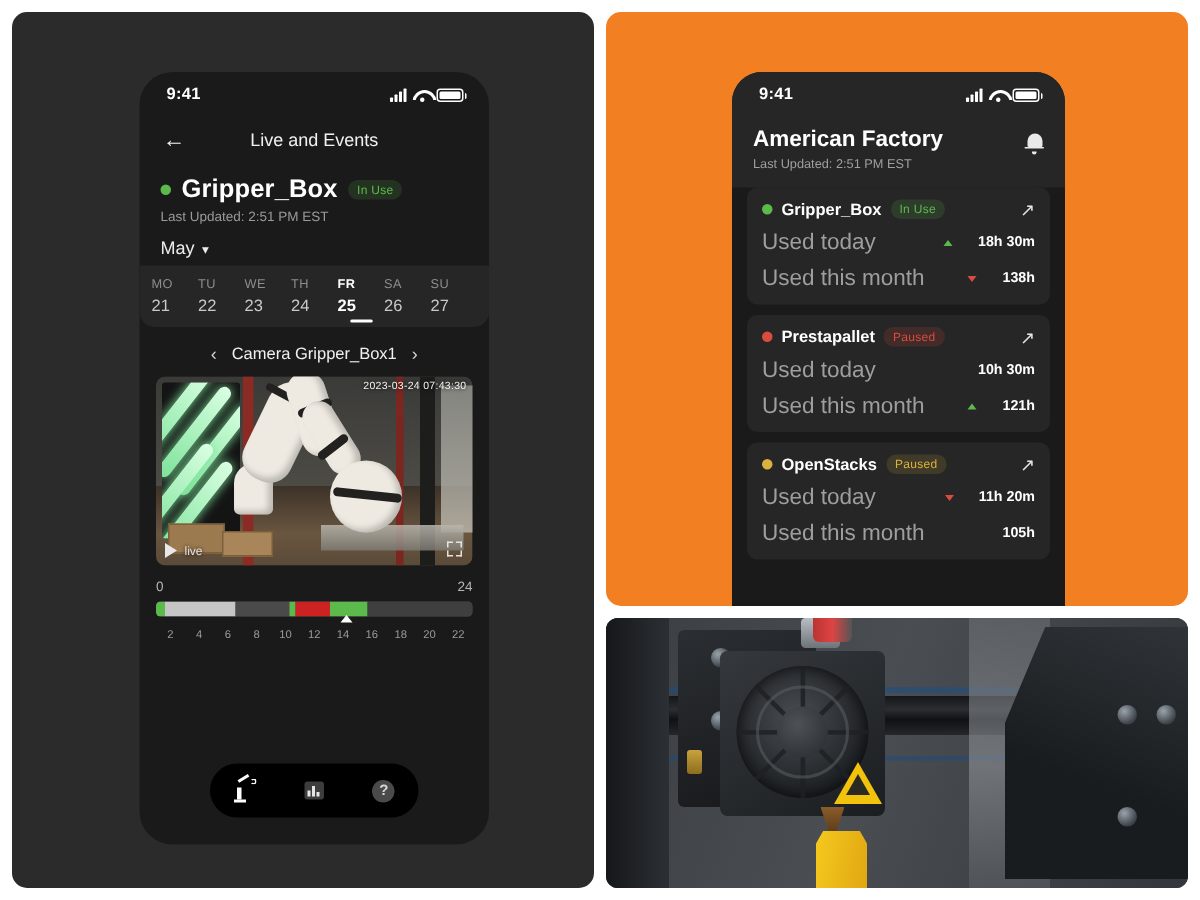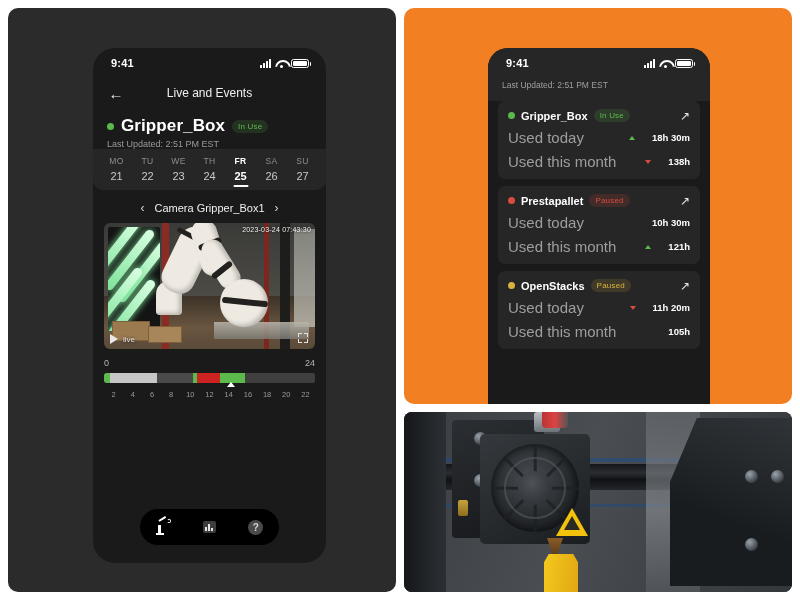--- a/index.html
+++ b/index.html
@@ -85,21 +85,21 @@
   .month-row { padding: 9px 14px 5px 14px; display:flex; align-items:center; gap:5px; flex:0 0 auto; }
   .month-label { color:#ececec; font-size: 12px; }
   .chev-down { color:#ececec; font-size: 9px; transform: translateY(1px); }
 
   
   .week-strip {
     background:#262626; margin: 0 0 0 0; padding: 7px 8px 8px 8px;
     display:flex; justify-content:space-between; flex:0 0 auto;
     border-radius: 0 0 10px 10px;
   }
-  .day { flex:1; text-align:center; position:relative; }
+  .day { flex:1; text-align:left; position:relative; }
   .day .dow { color:#8d8d8d; font-size: 8.5px; letter-spacing:.3px; }
   .day .dnum { color:#c9c9c9; font-size: 11px; margin-top: 4px; }
   .day.active .dow { color:#fff; font-weight:bold; }
   .day.active .dnum { color:#fff; font-weight:bold; }
   .day.active::after {
     content:""; position:absolute; left:50%; transform:translateX(-50%);
     bottom:-5px; width: 15px; height: 2px; background:#fff; border-radius:1px;
   }
 
   
@@ -380,20 +380,24 @@
 
       <div class="dev-header">
         <div class="dev-title-row">
           <span class="dot" style="background:#5cba4c"></span>
           <span class="dev-name">Gripper_Box</span>
           <span class="pill inuse">In Use</span>
         </div>
         <div class="dev-sub">Last Updated: 2:51 PM EST</div>
       </div>
 
+      <div class="month-row">
+        <span class="month-label">May</span>
+        <span class="chev-down">▾</span>
+      </div>
 
       <div class="week-strip">
         <div class="day">
           <div class="dow">MO</div>
           <div class="dnum">21</div>
         </div>
         <div class="day">
           <div class="dow">TU</div>
           <div class="dnum">22</div>
         </div>
@@ -537,20 +541,26 @@
                 <i></i>
                 <i></i>
                 <i></i>
               </div>
             <div class="ico-wifi"></div>
             <div class="ico-batt">
                 <span></span>
               </div>
           </div>
         </div>
+        <div class="rt-title-row">
+          <span class="rt-title">American Factory</span>
+          <span class="bell">
+              <i></i>
+            </span>
+        </div>
         <div class="rt-sub">Last Updated: 2:51 PM EST</div>
       </div>
 
 
       <div class="dev-card">
         <div class="dev-card-head">
           <span class="dot" style="background:#5cba4c"></span>
           <span class="dev-card-name">Gripper_Box</span>
           <span class="pill inuse">In Use</span>
           <span class="ext-link">↗</span>

